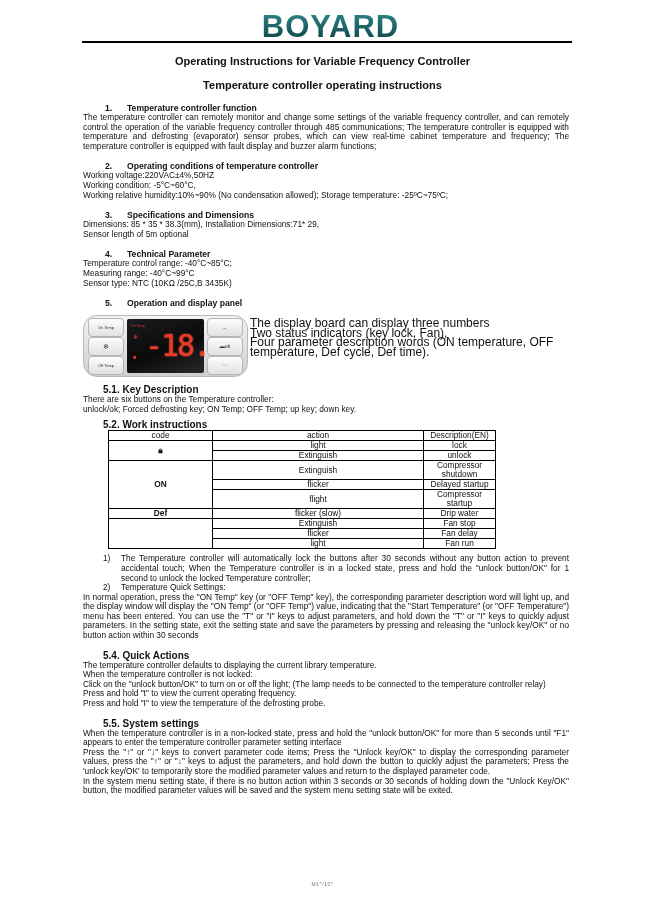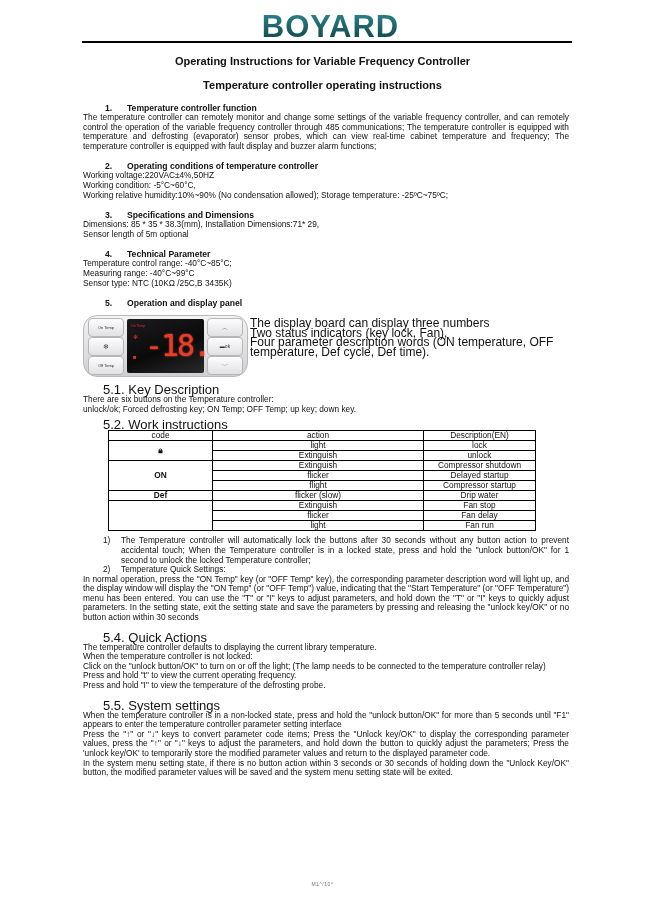--- a/index.html
+++ b/index.html
@@ -17,21 +17,21 @@
     padding-left: 8px;
   }
   .rule { position: absolute; left: 82px; width: 490px; top: 41px; height: 1.5px; background: #000; }
   .title {
     position: absolute; left: 0; width: 645px; text-align: center;
     font-weight: bold; font-size: 11px;
   }
   .content { position: absolute; left: 83px; width: 486px; font-size: 8.3px; line-height: 9.6px; }
   .h { font-weight: bold; font-size: 8.6px; line-height: 10px; }
   .h .num { display: inline-block; width: 22px; padding-left: 22px; }
-  .h2 { font-weight: normal; font-size: 13px; line-height: 10px; padding-left: 20px; }
+  .h2 { font-weight: bold; font-size: 10px; line-height: 10px; padding-left: 20px; }
   .p { text-align: justify; }
   .line { white-space: nowrap; }
   .gap { height: 10px; }
   .panel-wrap { position: relative; height: 72px; margin-top: 5px; }
   .panel {
     position: absolute; left: 0; top: 2px; width: 163px; height: 60px; border-radius: 14px;
     background: linear-gradient(180deg, #f4f4f4, #cfcfd2);
     border: 1px solid #b9b9bb;
   }
   .panel .lbtn {
@@ -52,21 +52,21 @@
   .seg {
     position: absolute; left: 18px; top: 10px; font-family: "DejaVu Sans Mono", monospace;
     font-size: 30px; color: #f03a28; letter-spacing: -2px; line-height: 34px;
     text-shadow: 0 0 2px #ff5a3c;
   }
   .scr-label { position: absolute; left: 4px; top: 3px; font-size: 3.5px; color: #d33; }
   .scr-fan { position: absolute; left: 6px; top: 14px; font-size: 6px; color: #d33; }
   .scr-lock { position: absolute; left: 6px; top: 34px; font-size: 6px; color: #d33; }
   .panel-text { position: absolute; left: 167px; top: 6px; width: 320px; font-size: 12px; line-height: 9.6px; }
   table.work {
-    border-collapse: collapse; margin-left: 25px; width: 428px; font-size: 8.3px; line-height: 9px;
+    border-collapse: collapse; margin-left: 25px; width: 388px; font-size: 8.3px; line-height: 9px;
   }
   table.work td { border: 1px solid #000; text-align: center; padding: 0; height: 9px; }
   table.work td.code { width: 103px; font-weight: bold; vertical-align: middle; }
   table.work td.status { width: 210px; }
   .ol { padding-left: 20px; }
   .ol .item { position: relative; padding-left: 18px; text-align: justify; }
   .ol .item .n { position: absolute; left: 0; top: 0; }
   .footer {
     position: absolute; left: 0; width: 645px; top: 881px; text-align: center;
     font-size: 5px; color: #777; letter-spacing: 0.5px;

